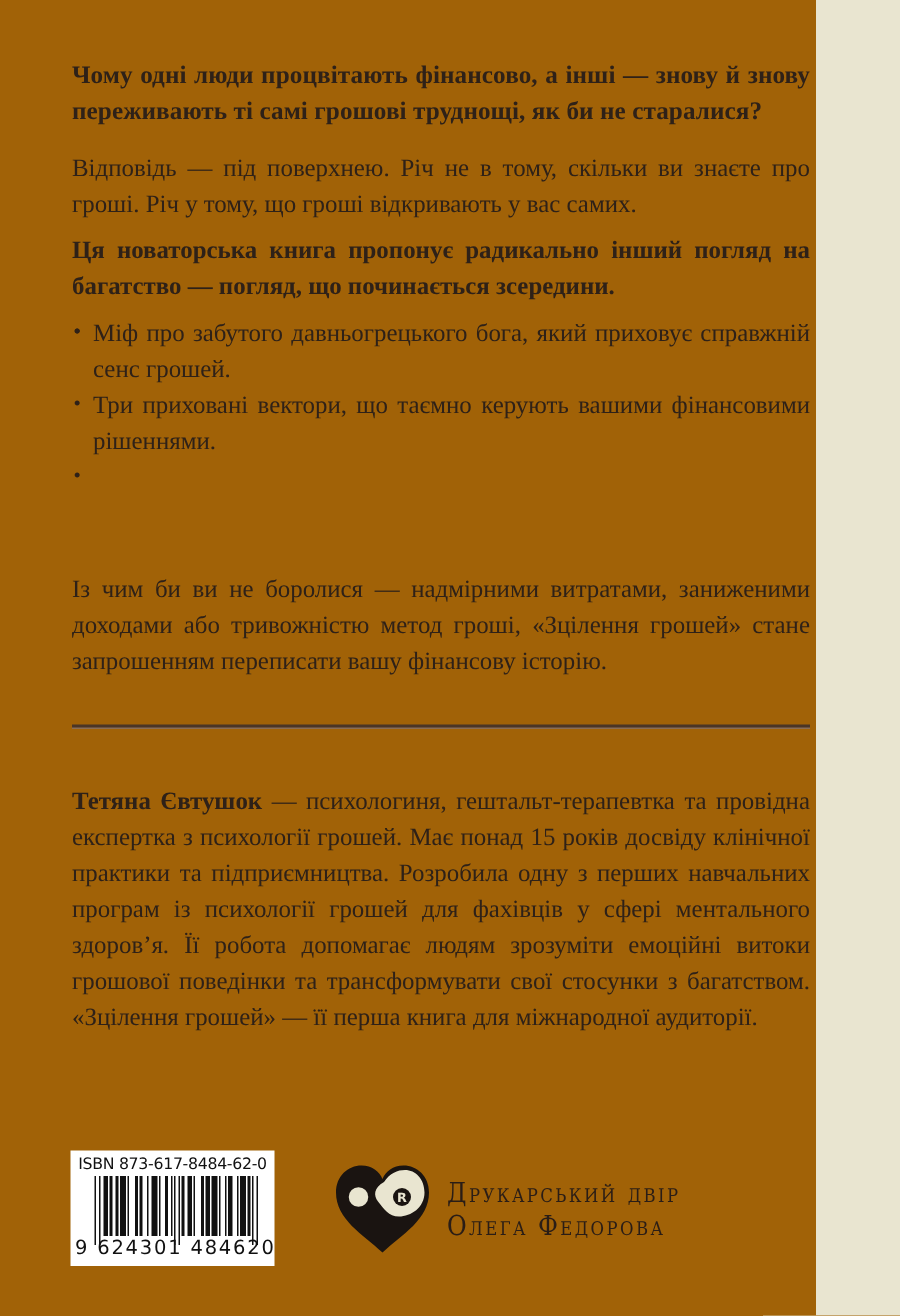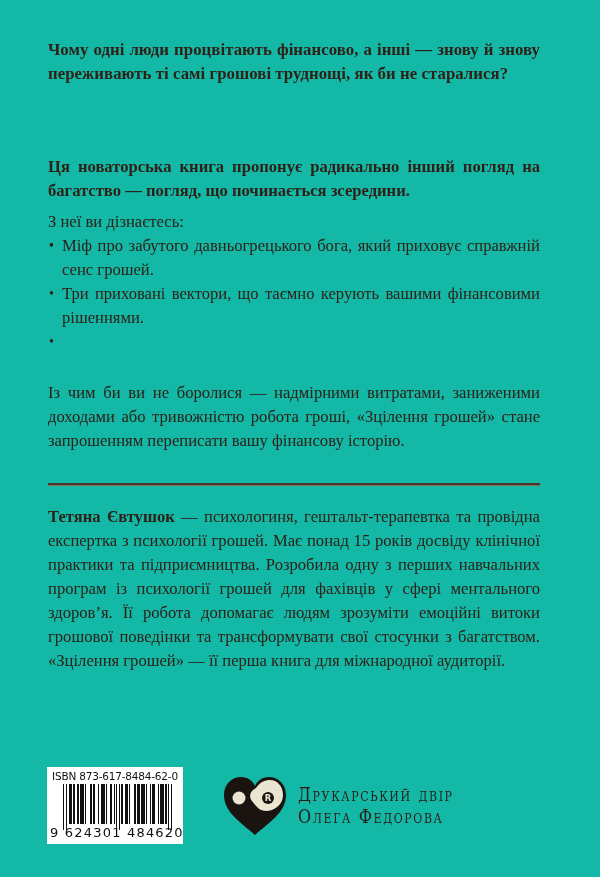--- a/index.html
+++ b/index.html
@@ -11,22 +11,22 @@
       height: 877px;
       background: #e9e5d0;
       position: relative;
       overflow: hidden;
       font-family: "Liberation Serif", "DejaVu Serif", serif;
       color: #2e2118;
     }
     .cover {
       position: absolute;
       left: 0; top: 0;
-      width: 600px; height: 877px;
-      background: #14b8a6;
+      width: 544px; height: 877px;
+      background: #a16207;
     }
     .text-block {
       position: absolute;
       left: 48px;
       width: 492px;
       font-size: 16.6px;
       line-height: 24px;
       text-align: justify;
       margin: 0;
     }
@@ -61,21 +61,21 @@
     .rule {
       position: absolute;
       left: 48px;
       top: 483px;
       width: 492px;
       height: 2px;
       background: #4a3526;
       border-bottom: 1px solid #8b6e55;
     }
     .author {
-      top: 505px;
+      top: 522px;
     }
     .author-name { font-weight: bold; }
     .barcode-box {
       position: absolute;
       left: 47px;
       top: 767px;
       width: 136px;
       height: 77px;
       background: #ffffff;
     }
@@ -139,44 +139,44 @@
     }
     .publisher-name div { white-space: nowrap; }
   </style>
 </head>
 <body>
 
 <div class="cover">
 
   <p class="text-block lead">Чому одні люди процвітають фінансово, а інші — знову й знову переживають ті самі грошові труднощі, як би не старалися?</p>
 
+  <p class="text-block p-answer">Відповідь — під поверхнею. Річ не в тому, скільки ви знаєте про гроші. Річ у тому, що гроші відкривають у вас самих.</p>
 
   <p class="text-block p-novel">Ця новаторська книга пропонує радикально інший погляд на багатство — погляд, що починається зсередини.</p>
 
   <div class="text-block learn">
-    <span class="learn-intro">З неї ви дізнаєтесь:</span>
     <ul class="bullets">
       <li>
         <span class="bullet-dot">•</span>
       </li>
       <li>
         <span class="bullet-dot">•</span>
         <span>Міф про забутого давньогрецького бога, який приховує справжній сенс грошей.</span>
       </li>
       <li>
         <span class="bullet-dot">•</span>
         <span>Три приховані вектори, що таємно керують вашими фінансовими рішеннями.</span>
       </li>
       <li>
         <span class="bullet-dot">•</span>
       </li>
     </ul>
   </div>
 
-  <p class="text-block p-closing"><span>Із чим би ви не боролися — надмірними витратами, заниженими доходами або тривожністю робота гроші, </span><span class="italic-title">«Зцілення грошей»</span><span> стане запрошенням переписати вашу фінансову історію.</span></p>
+  <p class="text-block p-closing"><span>Із чим би ви не боролися — надмірними витратами, заниженими доходами або тривожністю метод гроші, </span><span class="italic-title">«Зцілення грошей»</span><span> стане запрошенням переписати вашу фінансову історію.</span></p>
 
   <div class="rule"></div>
 
   <p class="text-block author"><span class="author-name">Тетяна Євтушок</span><span> — психологиня, гештальт-терапевтка та провідна експертка з психології грошей. Має понад 15 років досвіду клінічної практики та підприємництва. Розробила одну з перших навчальних програм із психології грошей для фахівців у сфері ментального здоров’я. Її робота допомагає людям зрозуміти емоційні витоки грошової поведінки та трансформувати свої стосунки з багатством. </span><span class="italic-title">«Зцілення грошей»</span><span> — її перша книга для міжнародної аудиторії.</span></p>
 
   <div class="barcode-box">
     <div class="isbn-label">ISBN 873-617-8484-62-0</div>
     <div class="bars">
       <span class="long" style="width:1.3px"></span>
         <span class="gap" style="width:1.3px"></span>

